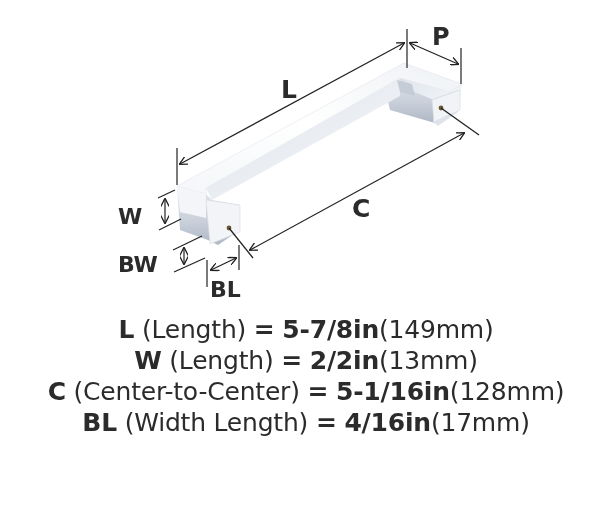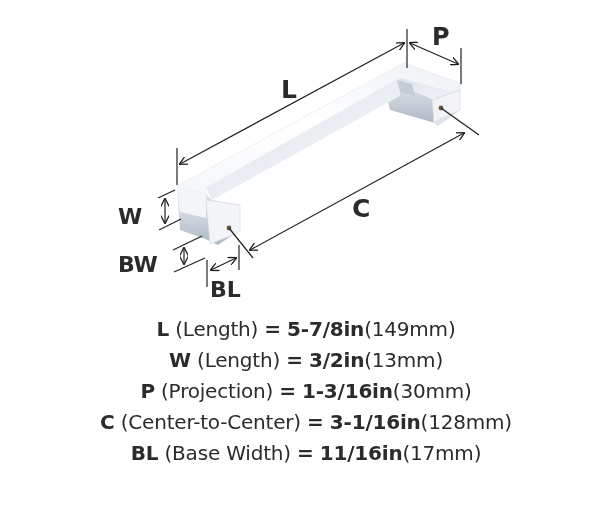--- a/index.html
+++ b/index.html
@@ -1,21 +1,21 @@
 <!DOCTYPE html>
 <html><head>
 <meta charset="utf-8">
 <style>
   html, body { margin: 0; padding: 0; background: #ffffff; }
   body { width: 612px; height: 523px; position: relative; overflow: hidden;
          font-family: "DejaVu Sans", sans-serif; color: #2b2b2b; }
   #diagram { position: absolute; left: 0; top: 0; width: 612px; height: 310px; }
   .dim-label { font-family: "DejaVu Sans", sans-serif; font-weight: bold; fill: #2b2b2b; }
   #specs { position: absolute; left: 0; top: 314px; width: 612px; text-align: center; }
-  .spec-line { height: 31px; line-height: 31px; font-size: 20px; white-space: nowrap; letter-spacing: -0.2px; }
+  .spec-line { height: 31px; line-height: 31px; font-size: 25px; white-space: nowrap; letter-spacing: -0.2px; }
   .spec-line b { font-weight: bold; }
   .spec-line .desc, .spec-line .mm { font-weight: normal; }
 </style>
 </head>
 <body>
 
 <svg id="diagram" viewBox="0 0 612 310" xmlns="http://www.w3.org/2000/svg">
   <defs>
     <linearGradient id="chromeTop" x1="0" y1="1" x2="1" y2="0">
       <stop offset="0" stop-color="#f4f6f9"></stop>
@@ -104,33 +104,27 @@
   <div class="spec-line">
     <b>L</b>
     <span class="desc">(Length)</span>
     <b>=</b>
     <b>5-7/8in</b><span class="mm">(149mm)</span>
   </div>
   <div class="spec-line">
     <b>W</b>
     <span class="desc">(Length)</span>
     <b>=</b>
-    <b>3/2in</b><span class="mm">(13mm)</span>
-  </div>
-  <div class="spec-line">
-    <b>P</b>
-    <span class="desc">(Projection)</span>
-    <b>=</b>
-    <b>1-3/16in</b><span class="mm">(30mm)</span>
+    <b>2/2in</b><span class="mm">(13mm)</span>
   </div>
   <div class="spec-line">
     <b>C</b>
     <span class="desc">(Center-to-Center)</span>
     <b>=</b>
-    <b>3-1/16in</b><span class="mm">(128mm)</span>
+    <b>5-1/16in</b><span class="mm">(128mm)</span>
   </div>
   <div class="spec-line">
     <b>BL</b>
-    <span class="desc">(Base Width)</span>
+    <span class="desc">(Width Length)</span>
     <b>=</b>
-    <b>11/16in</b><span class="mm">(17mm)</span>
+    <b>4/16in</b><span class="mm">(17mm)</span>
   </div>
 </div>
 
 </body></html>

